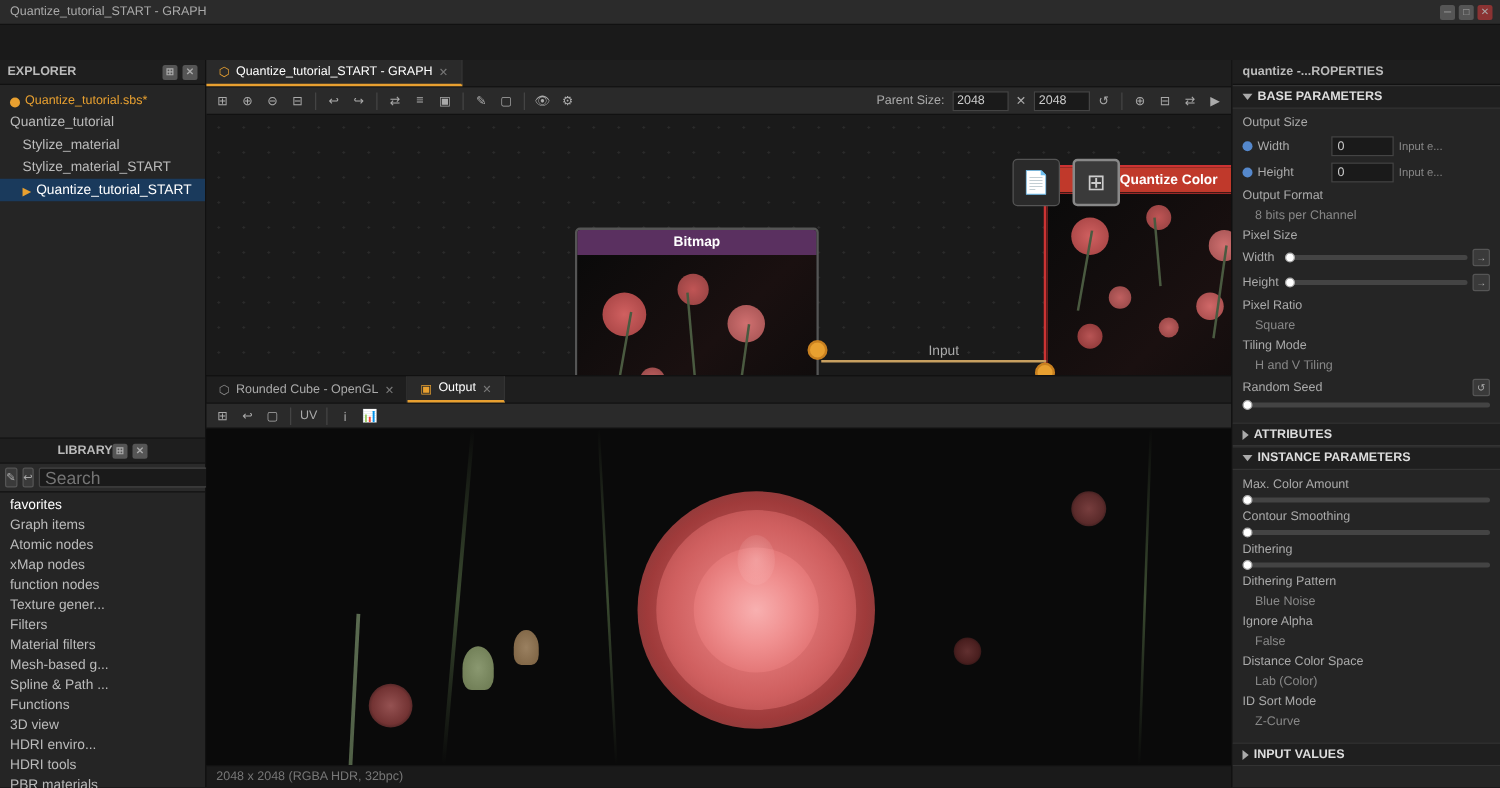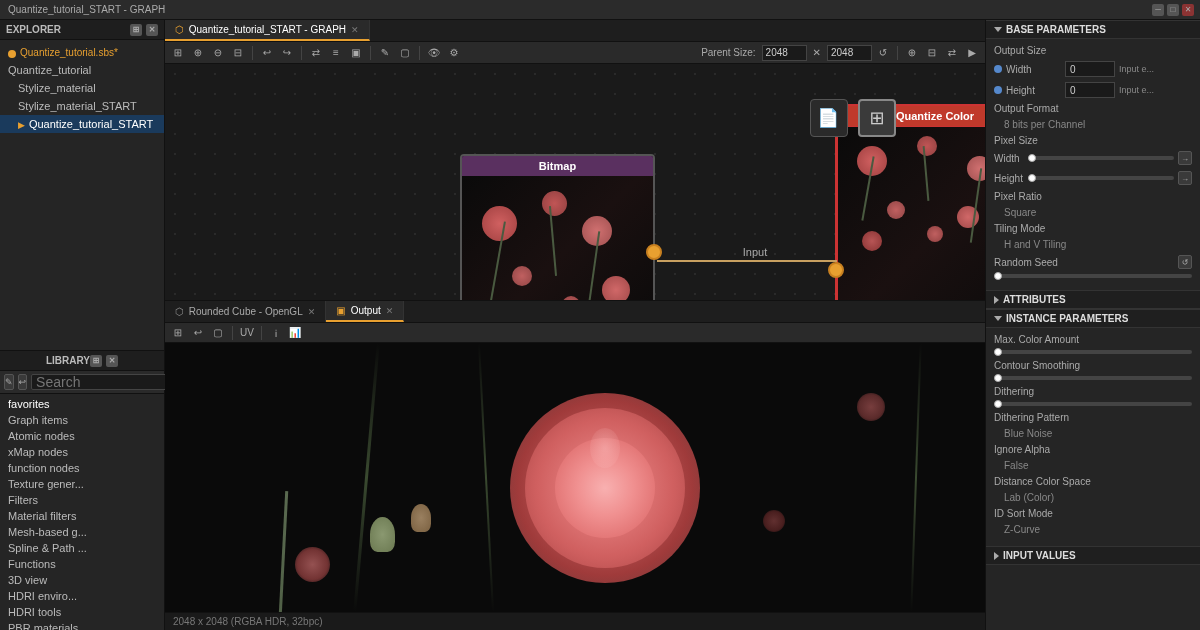--- a/index.html
+++ b/index.html
@@ -28,20 +28,21 @@
       color: #aaa;
       font-size: 10px;
       padding: 0 8px;
     }
 
     
     .main-layout {
       display: flex;
       flex: 1;
       overflow: hidden;
+      margin-top: 28px;
     }
 
     
     .left-panel {
       width: 165px;
       background: #252525;
       border-right: 1px solid #111;
       display: flex;
       flex-direction: column;
       flex-shrink: 0;
@@ -742,20 +743,21 @@
           <div style="position:absolute; left:calc(50% - 20%); bottom:80px; width:20px; height:28px; background:radial-gradient(ellipse, #9a8060 0%, #7a6040 100%); border-radius:50% 50% 30% 30%;"></div>
         </div>
         <div class="status-bar">
           <span>2048 x 2048 (RGBA HDR, 32bpc)</span>
         </div>
       </div>
 
     </div>
 
     <div class="right-panel">
+      <div class="right-panel-header">quantize -...ROPERTIES</div>
 
       <div class="section-header">
         <span class="chevron"></span>
         <span>BASE PARAMETERS</span>
       </div>
       <div class="section-content">
         <div class="prop-row">
           <span class="prop-label">Output Size</span>
         </div>
         <div class="prop-row">

